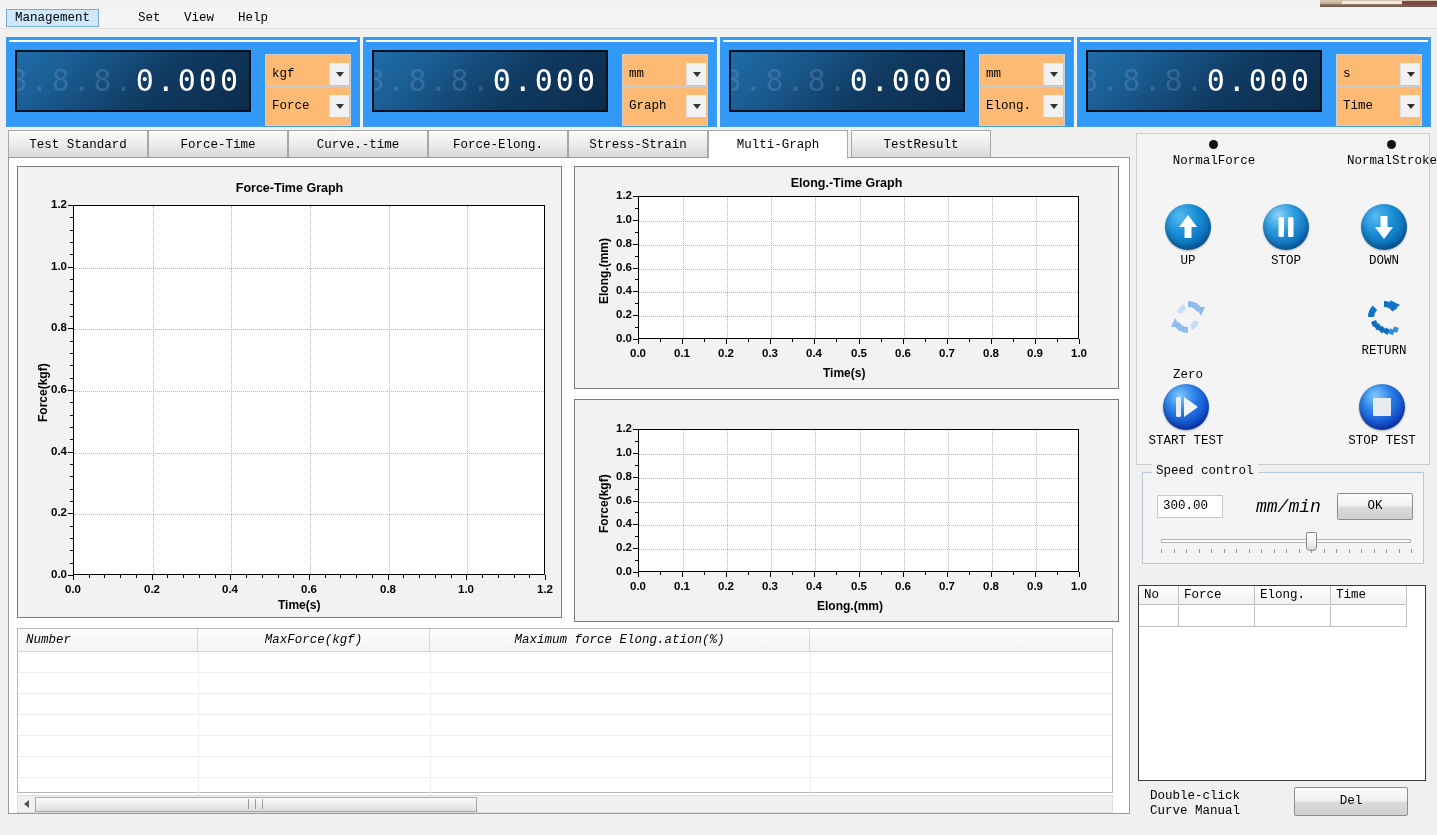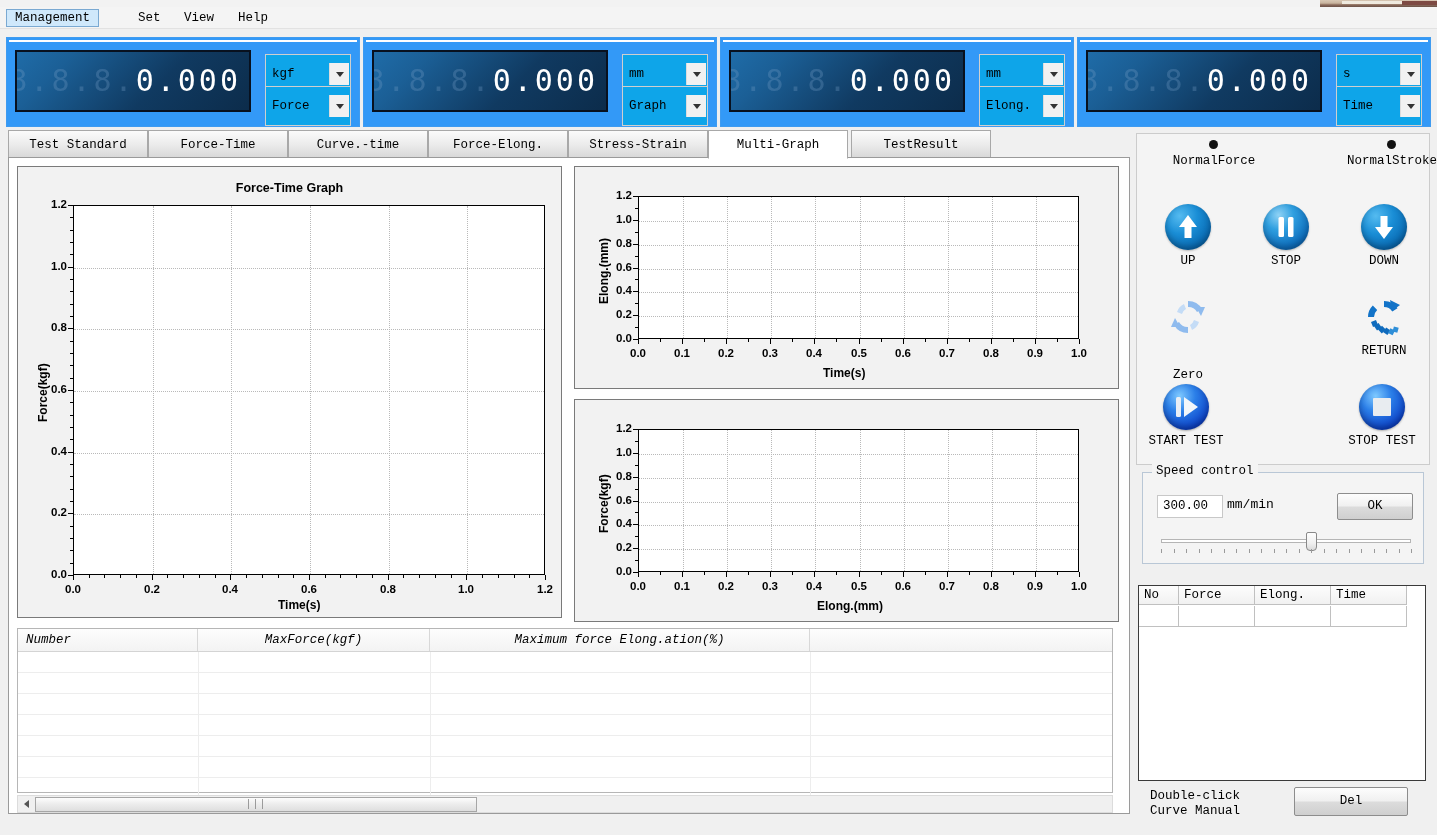--- a/index.html
+++ b/index.html
@@ -78,21 +78,21 @@
     transform: translateY(-50%);
     font-family: "DejaVu Sans Mono","Liberation Mono",monospace;
     font-size: 30px; letter-spacing: 3px;
     white-space: nowrap; line-height: 1;
   }
   .led-ghost { color: rgba(120,160,200,0.30); }
   .led-live  { color: #ffffff; }
   .unitsel {
     position: absolute; right: 6px;
     width: 86px; height: 40px;
-    background: #0ea5e9;
+    background: #fdba74;
     border: 1px solid #cfcfcf;
     display: flex; align-items: center;
   }
   .unitsel.top { top: 12px; }
   .unitsel.bot { top: 44px; }
   .unitsel .txt {
     flex: 1 1 auto; padding-left: 6px;
     font-family: "Liberation Mono","DejaVu Sans Mono",monospace;
     font-size: 12.5px; overflow: hidden; white-space: nowrap;
   }
@@ -258,23 +258,24 @@
     font-size: 12.5px;
   }
   .speedinput {
     position: absolute; left: 14px; top: 22px;
     width: 66px; height: 23px;
     background: #fff; border: 1px solid #c8c8c8;
     font-family: "Liberation Mono","DejaVu Sans Mono",monospace;
     font-size: 12.5px; line-height: 21px; padding-left: 5px;
   }
   .unit-text {
-    position: absolute; left: 84px; top: 24px;
-    font-family: "Liberation Mono","DejaVu Sans Mono",monospace;
-    font-size: 13px;
+    position: absolute; left: 113px; top: 24px;
+    font-family: "Liberation Mono","DejaVu Sans Mono",monospace;
+    font-size: 18px;
+    font-style: italic;
   }
   .okbtn {
     position: absolute; left: 194px; top: 20px;
     width: 76px; height: 27px;
     background: linear-gradient(to bottom,#fdfdfd 0%,#f0f0f0 48%,#dcdcdc 52%,#cfcfcf 100%);
     border: 1px solid #8d8d8d; border-radius: 2px;
     text-align: center; line-height: 25px;
     font-family: "Liberation Mono","DejaVu Sans Mono",monospace;
     font-size: 12.5px;
   }
@@ -525,20 +526,21 @@
         <div class="ticklabel" style="left: 21px; top: 93px; width: 28px; text-align: right;">1.0</div>
         <div class="tickmark" style="left: 52px; top: 87px; width: 3px; height: 1px;"></div>
         <div class="tickmark" style="left: 52px; top: 75px; width: 3px; height: 1px;"></div>
         <div class="tickmark" style="left: 52px; top: 63px; width: 3px; height: 1px;"></div>
         <div class="tickmark" style="left: 52px; top: 50px; width: 3px; height: 1px;"></div>
         <div class="tickmark" style="left: 50px; top: 38px; width: 5px; height: 1px;"></div>
         <div class="ticklabel" style="left: 21px; top: 31px; width: 28px; text-align: right;">1.2</div>
       </div>
 
     <div class="chartbox" style="left:565px; top:8px; width:545px; height:223px;">
+      <div class="chart-title" style="top:9px;">Elong.-Time Graph</div>
       <div class="plot" id="plot1" style="left:63px; top:29px; width:441px; height:143px;">
           <div class="gridv" style="left: 44px;"></div>
           <div class="gridv" style="left: 88px;"></div>
           <div class="gridv" style="left: 132px;"></div>
           <div class="gridv" style="left: 176px;"></div>
           <div class="gridv" style="left: 221px;"></div>
           <div class="gridv" style="left: 265px;"></div>
           <div class="gridv" style="left: 309px;"></div>
           <div class="gridv" style="left: 353px;"></div>
           <div class="gridv" style="left: 397px;"></div>

